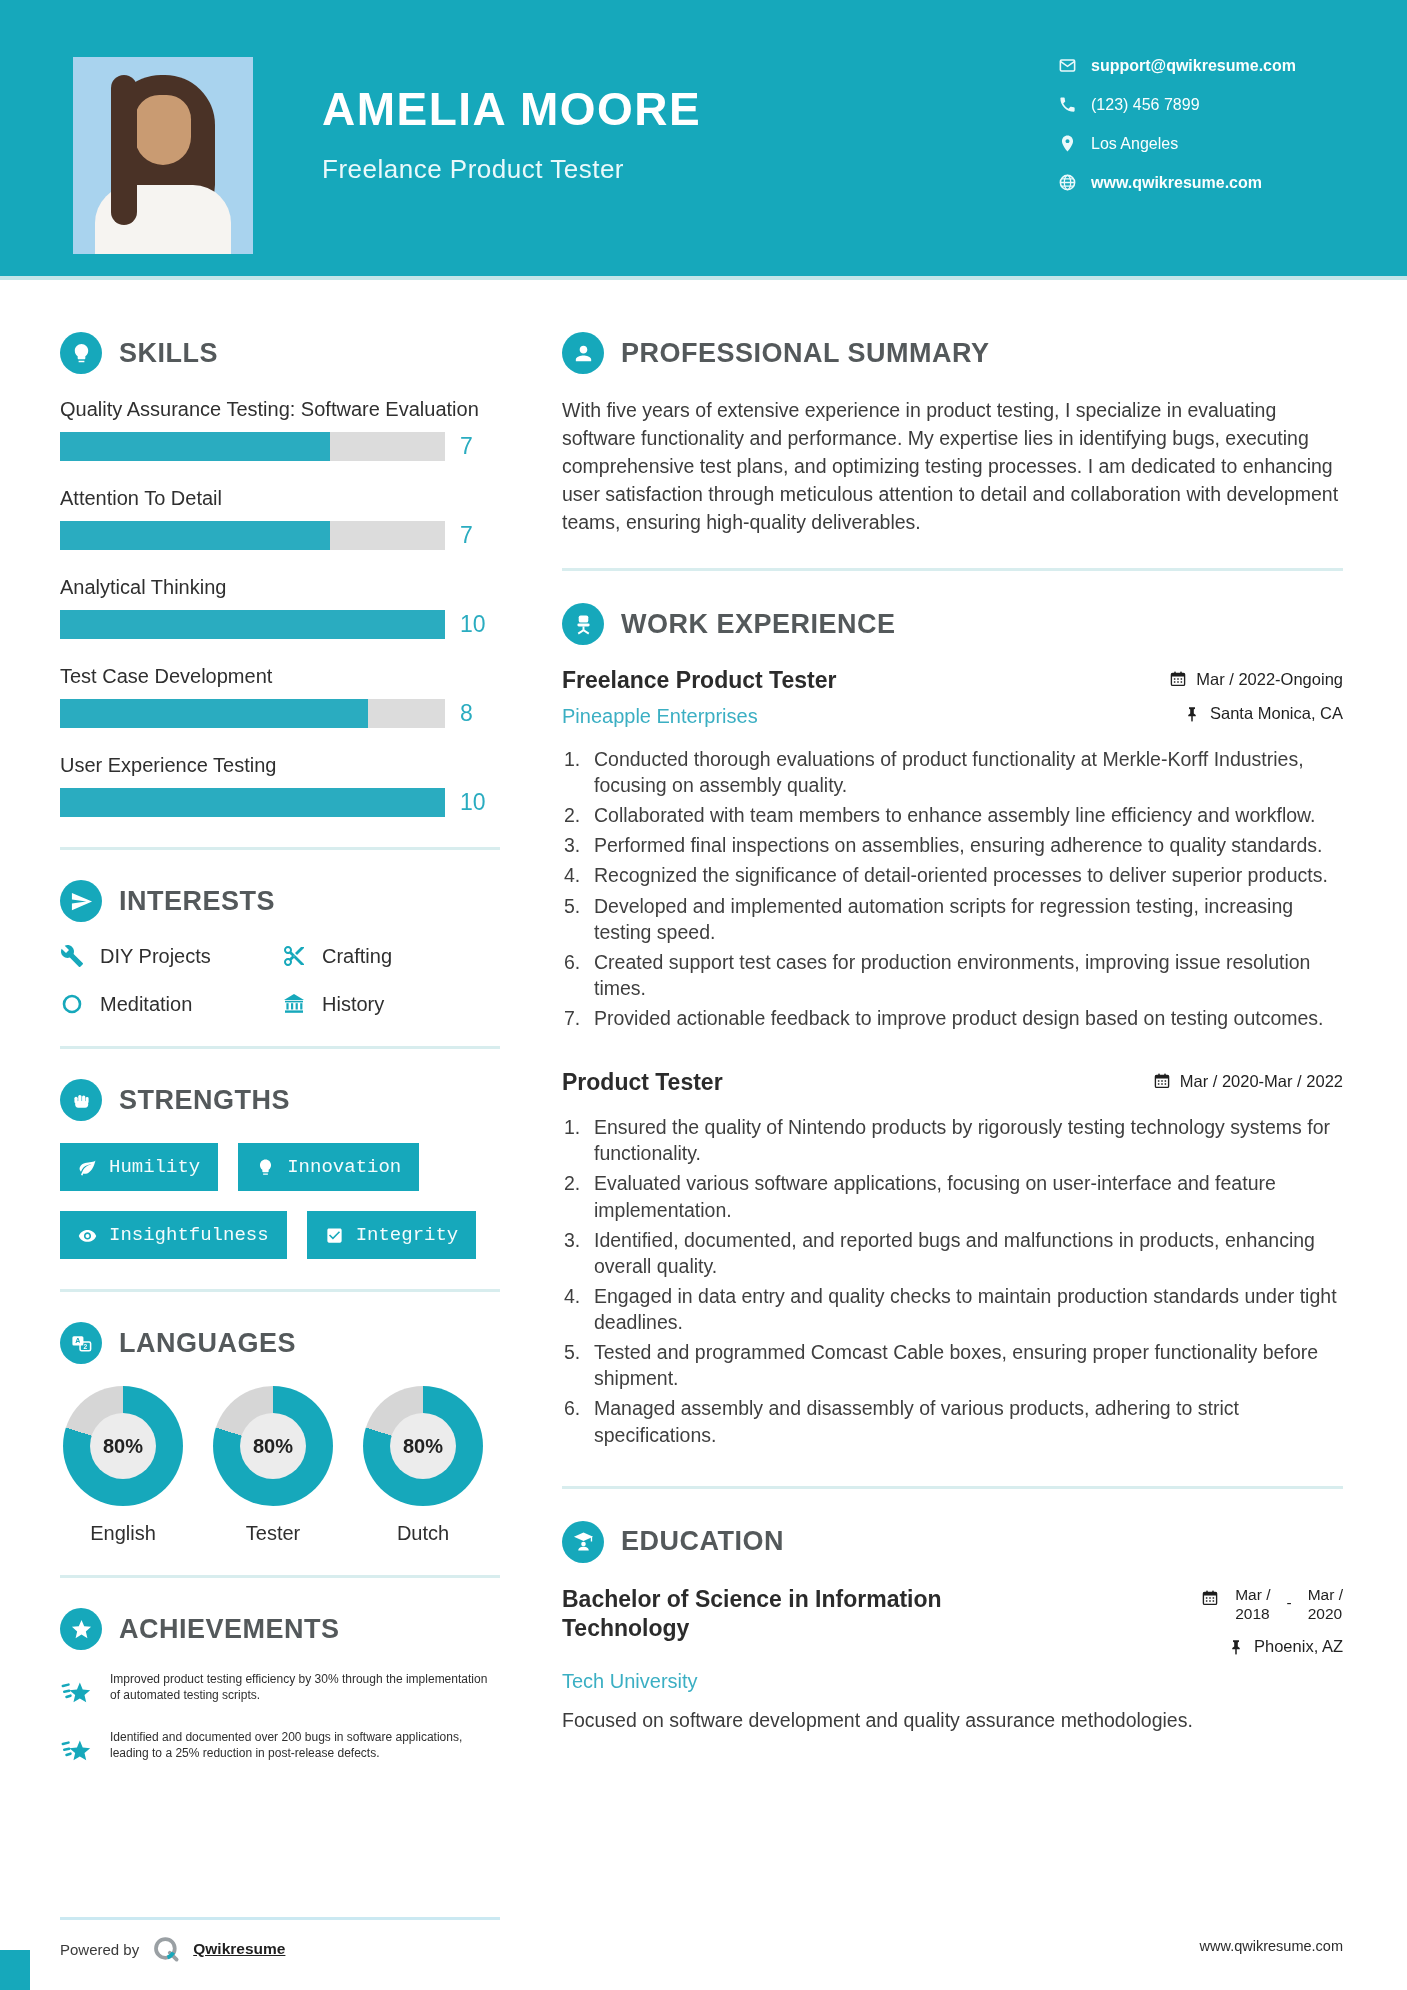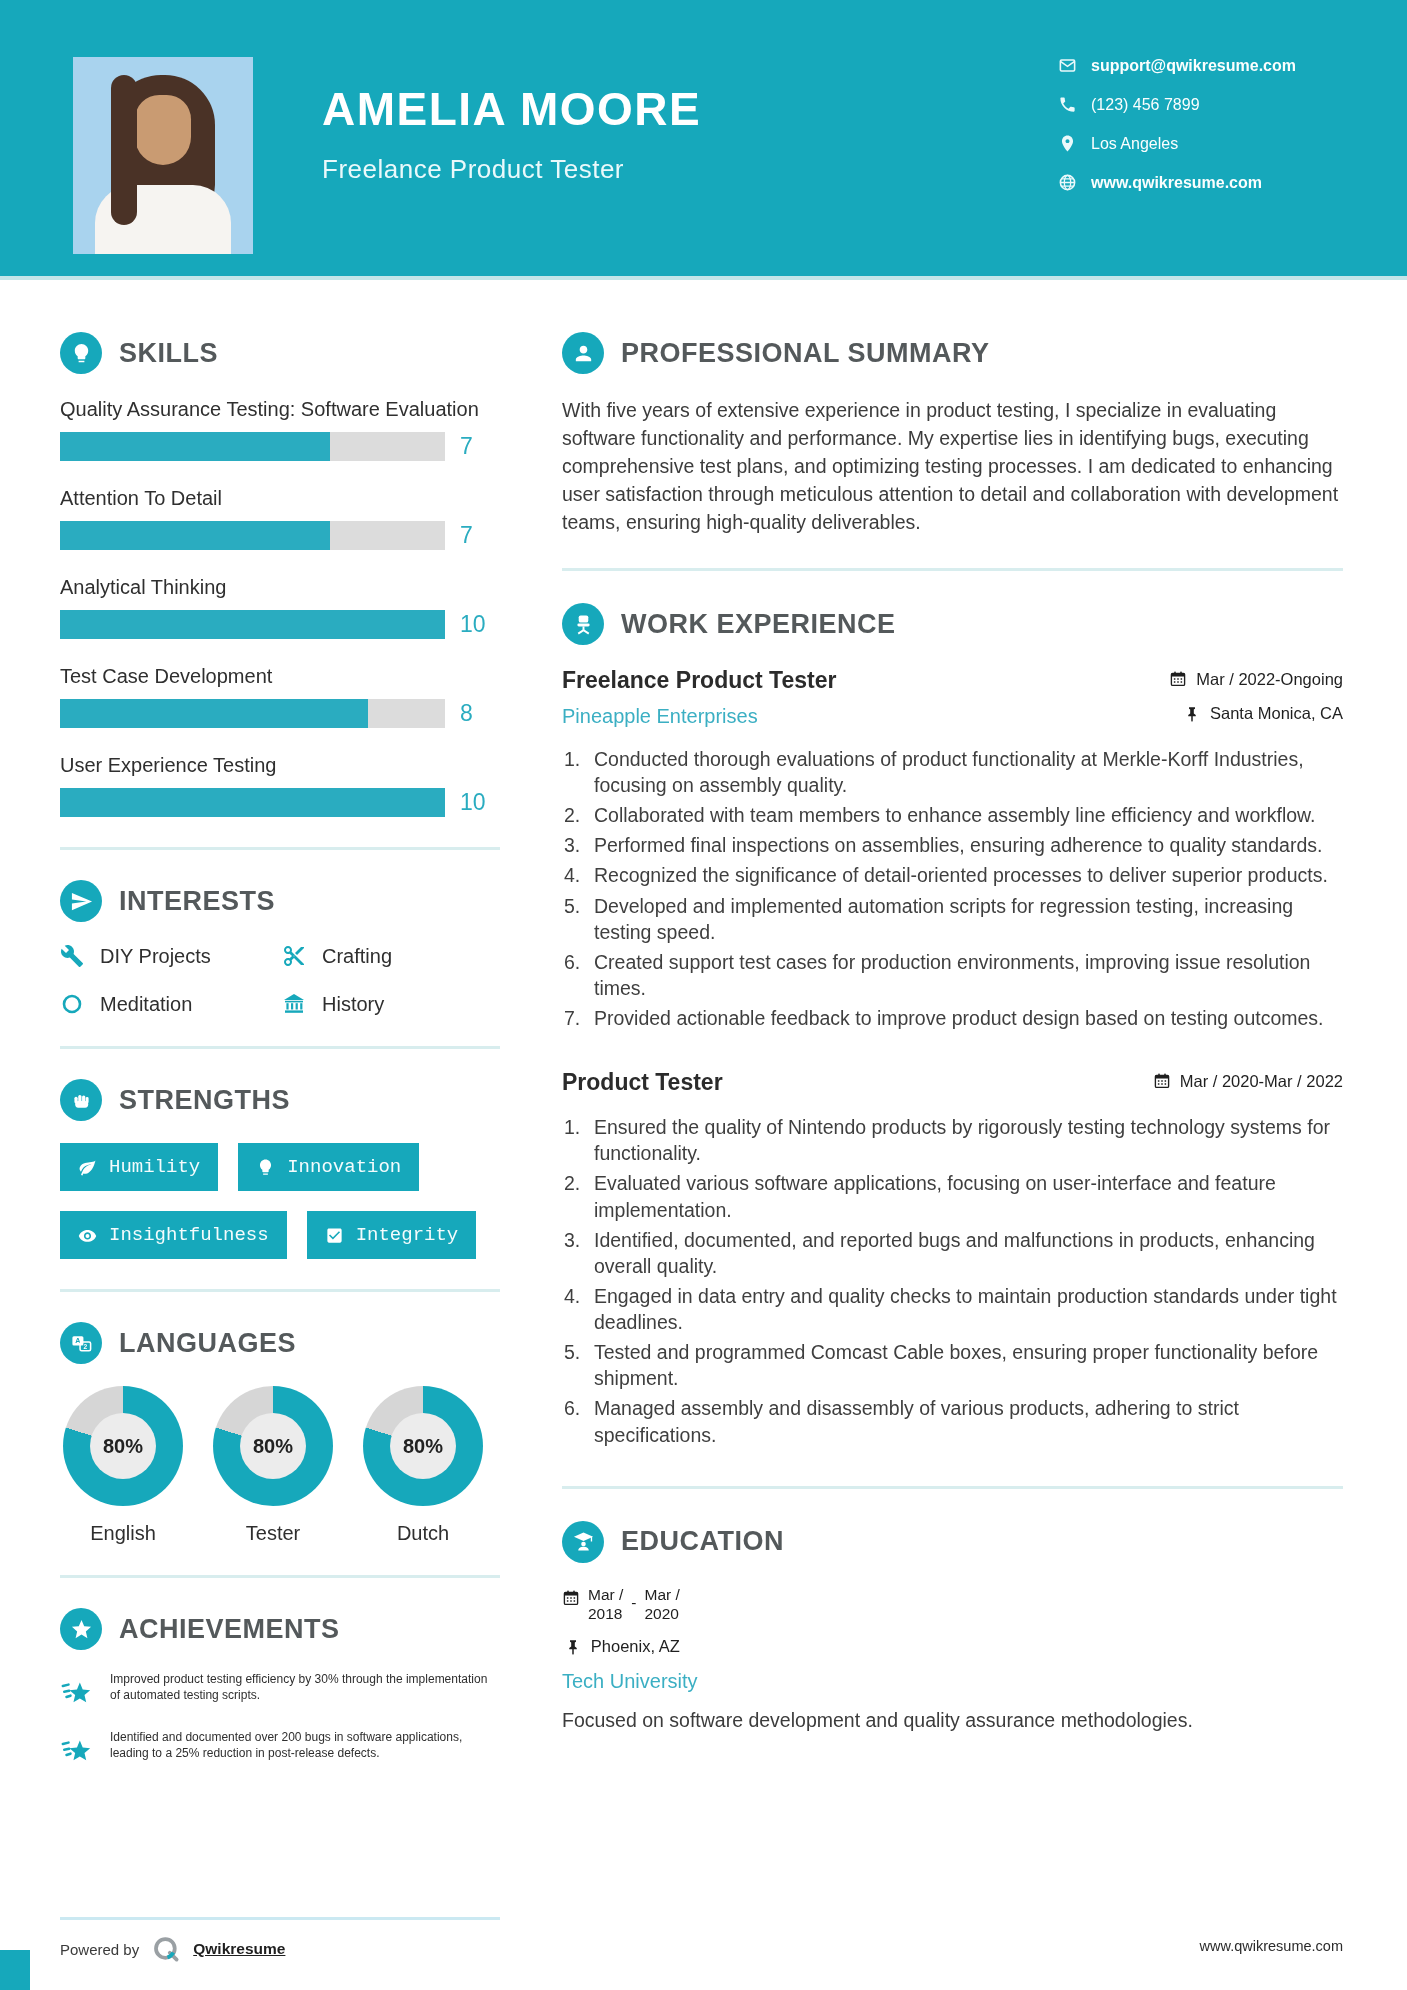--- a/index.html
+++ b/index.html
@@ -82,21 +82,21 @@
   .job-meta{display:flex;align-items:center;gap:9px;font-size:16.5px;font-weight:500;color:#1f1f1f;flex-shrink:0;}
   .job-meta .ic{width:18px;height:18px;color:#1f1f1f;}
   .job-sub{display:flex;justify-content:space-between;align-items:baseline;margin-top:10px;}
   .company{font-size:20px;font-weight:500;color:var(--accent-light);}
   .joblist{list-style:none;counter-reset:li;margin-top:18px;}
   .joblist li{counter-increment:li;position:relative;padding-left:32px;font-size:19.5px;line-height:1.34;color:#3F3F3F;margin-bottom:4px;}
   .joblist li::before{content:counter(li) ".";position:absolute;left:2px;}
   .edu-head{display:flex;justify-content:space-between;align-items:flex-start;}
   .degree{font-size:23px;font-weight:700;color:#2B2B2B;width:480px;line-height:1.28;}
   .edu-meta{display:flex;flex-direction:column;align-items:flex-end;gap:14px;flex-shrink:0;}
-  .edu-dates{display:flex;align-items:flex-start;gap:8px;font-size:15.5px;font-weight:500;color:#1f1f1f;line-height:1.25;}
+  .edu-dates{display:flex;align-items:flex-start;gap:16px;font-size:15.5px;font-weight:500;color:#1f1f1f;line-height:1.25;}
   .edu-dates .ic{width:18px;height:18px;color:#1f1f1f;margin-top:4px;}
   .edu-date-col{text-align:left;}
   .edu-sep{margin-top:8px;}
   .edu-desc{margin-top:16px;font-size:19.5px;color:var(--body);}
 
   
   .footer-line{position:absolute;left:60px;bottom:70px;width:440px;height:3px;background:#CBE9F2;}
   .footer{position:absolute;left:60px;right:64px;bottom:26px;display:flex;justify-content:space-between;align-items:flex-start;}
   .powered{display:flex;align-items:center;gap:12px;}
   .powered-text{font-size:15px;color:#3a3a3a;}
@@ -541,20 +541,21 @@
       <div>
         <div class="sec-head">
           <span class="sec-badge">
               <svg class="ic">
                 <use href="#i-grad"></use>
               </svg>
             </span>
           <span class="sec-title">EDUCATION</span>
         </div>
         <div class="edu-head">
+          <span class="degree">Bachelor of Science in Information Technology</span>
           <div class="edu-meta">
             <div class="edu-dates">
               <svg class="ic">
                   <use href="#i-cal"></use>
                 </svg>
               <span class="edu-date-col">
                 <span>Mar /</span><br>
                 <span>2018</span>
               </span>
               <span class="edu-sep">-</span>

